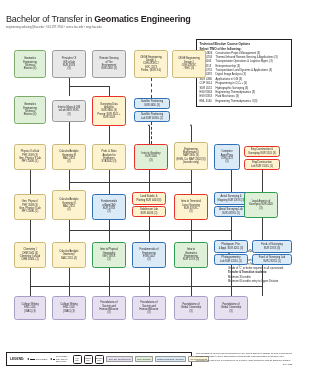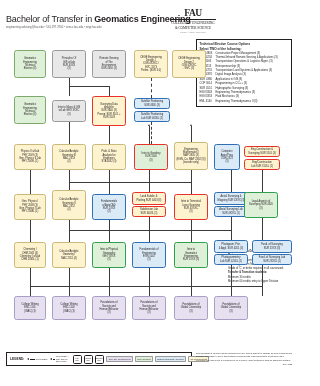--- a/index.html
+++ b/index.html
@@ -115,27 +115,20 @@
   .footer-rev { text-align:right; font-size:2.2px; margin-top:1.5px; color:#231f20; }
 </style>
 </head>
 <body>
 
 <div id="page">
 
   <div class="hdr-title"><span>Bachelor of Transfer in </span><span class="bold">Geomatics Engineering</span></div>
   <div class="hdr-sub">engineering.advising@fau.edu  •  561.297.3700  •  ceecs.fau.edu  •  engr.fau.edu</div>
 
-  <div class="fau-logo">
-    <div class="fau-wordmark">FAU</div>
-    <div class="fau-rule"></div>
-    <div class="fau-coll">COLLEGE OF ENGINEERING</div>
-    <div class="fau-coll">&amp; COMPUTER SCIENCE</div>
-    <div class="fau-uni">Florida Atlantic University</div>
-  </div>
 
   <div class="panel" id="electives-panel" style="left:196px; top:39px; width:96px; height:68px;">
     <div class="panel-title">Technical Elective Course Options</div>
     <div class="panel-sub">Select TWO of the following:</div>
     <div id="electives-list">
         <div class="elect-row">
           <div class="elect-code">CGN 4803</div>
           <div class="elect-name">Construction Project Management (3)</div>
         </div>
         <div class="elect-row">

